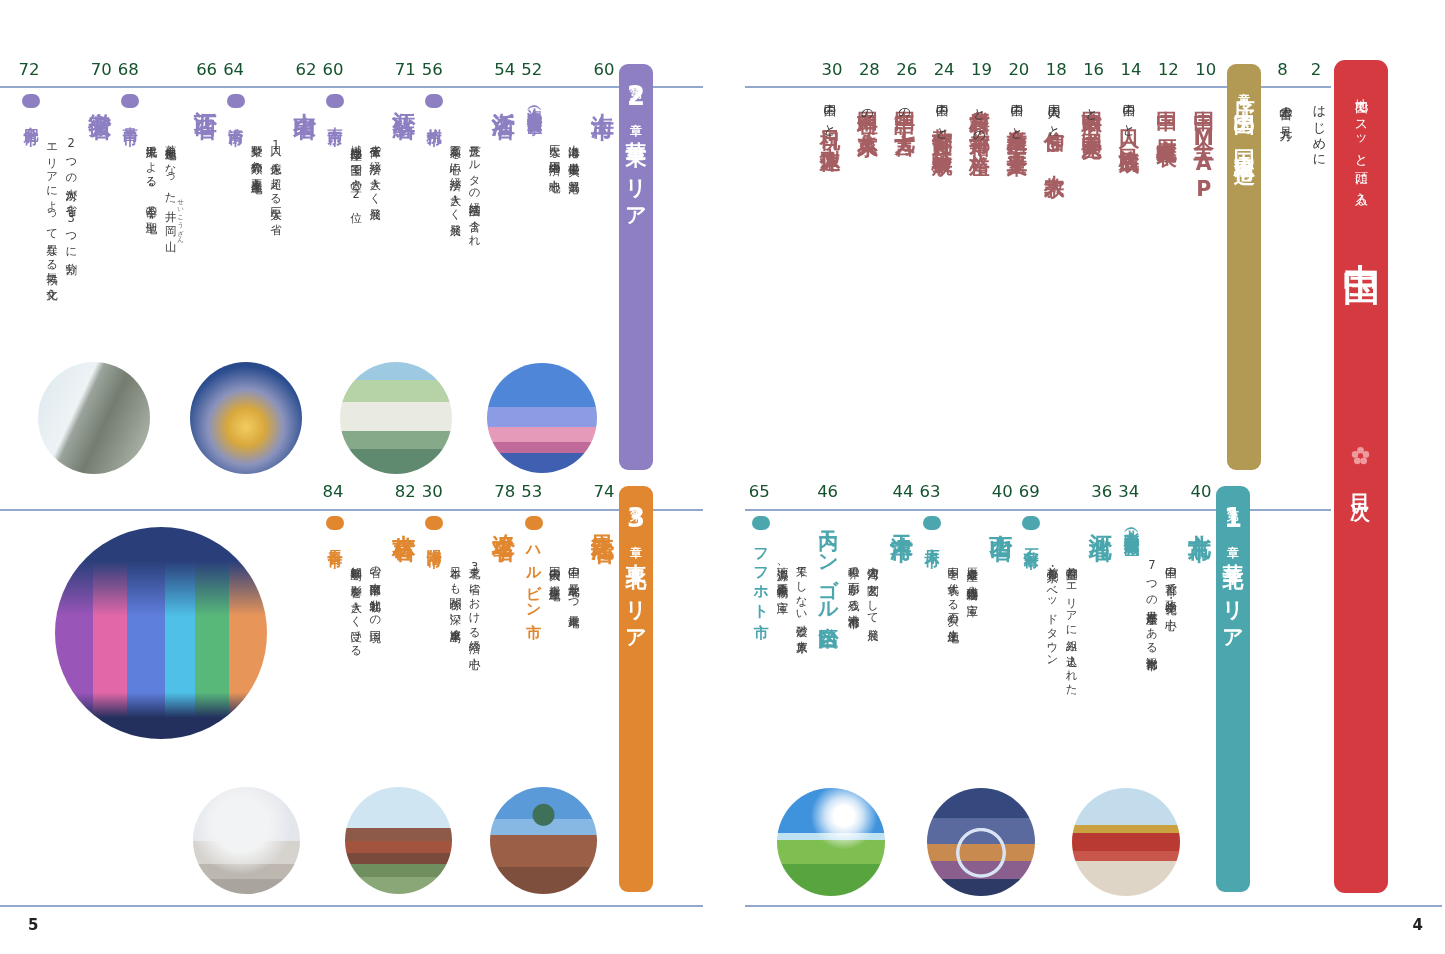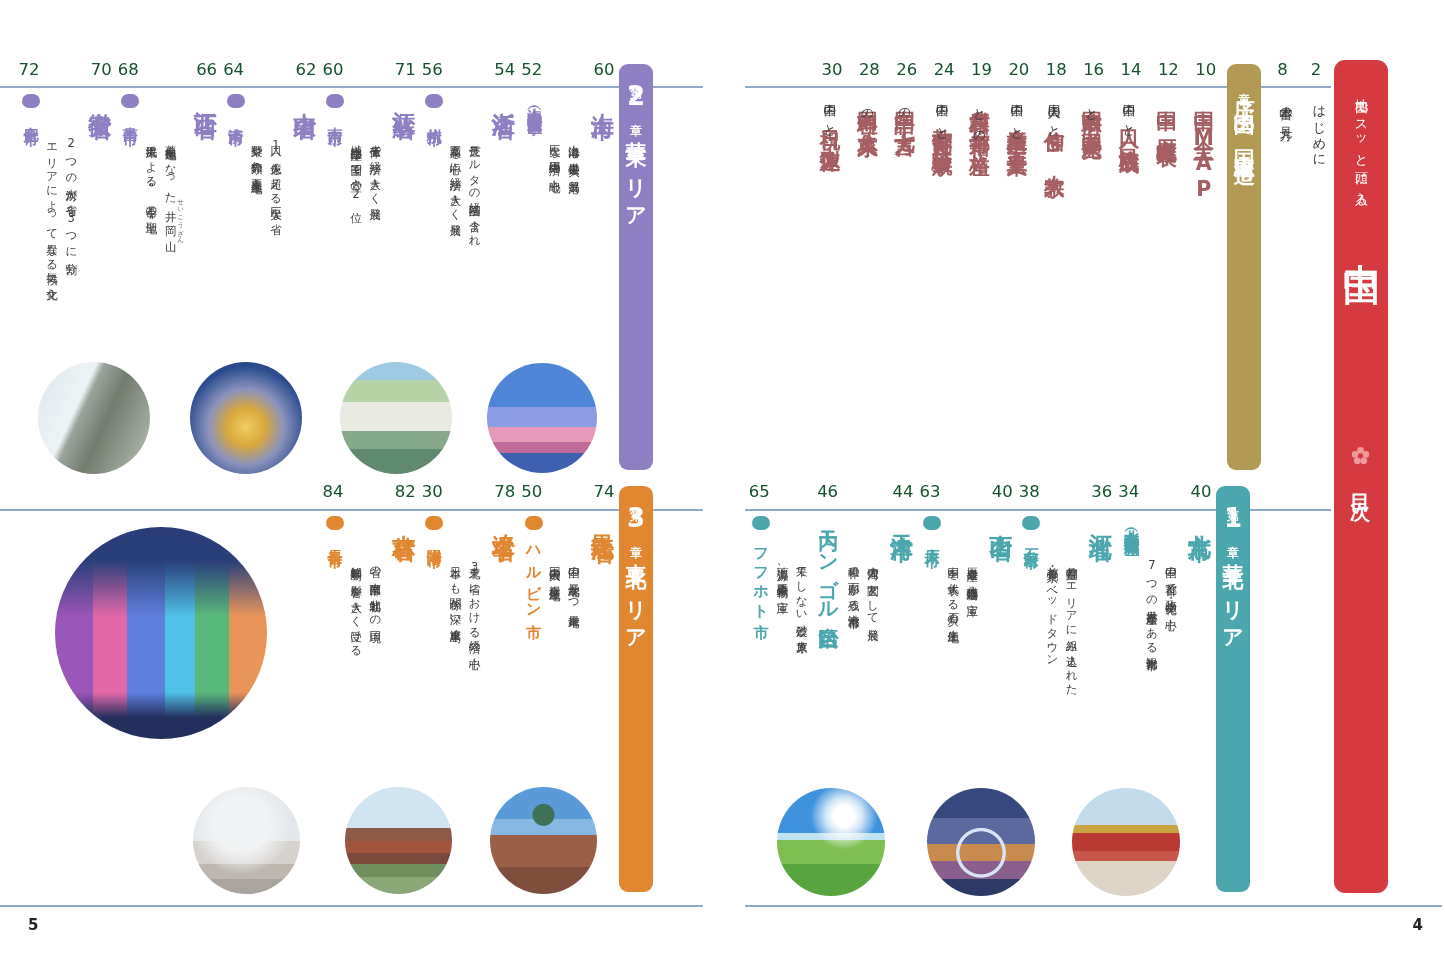--- a/index.html
+++ b/index.html
@@ -224,21 +224,21 @@
         <div class="num">74</div>
         <div class="body">
           <div class="p-title">黒龍江省</div>
           <div class="desc">
             <p>中国の最北端かつ最東端</p>
             <p>国内最大の食糧生産地</p>
           </div>
         </div>
       </div>
       <div class="entry capital">
-        <div class="num">50</div>
+        <div class="num">53</div>
         <div class="body"><span class="badge">省都</span><span class="cap-name">ハルビン市</span></div>
       </div>
       <div class="entry place">
         <div class="num">78</div>
         <div class="body">
           <div class="p-title">遼寧省</div>
           <div class="desc">
             <p>東北3省における経済の中心</p>
             <p>日本とも関係が深い遼東半島</p>
           </div>
@@ -389,21 +389,21 @@
         <div class="num">36</div>
         <div class="body">
           <div class="p-title">河北省</div>
           <div class="desc">
             <p>首都圏のエリアに組み込まれた</p>
             <p>首都・北京のベッドタウン</p>
           </div>
         </div>
       </div>
       <div class="entry capital">
-        <div class="num">38</div>
+        <div class="num">69</div>
         <div class="body"><span class="badge">省都</span><span class="cap-name">石家荘市</span></div>
       </div>
       <div class="entry place">
         <div class="num">40</div>
         <div class="body">
           <div class="p-title">山西省</div>
           <div class="desc">
             <p>歴史遺産や古代建造物の宝庫</p>
             <p>中国を代表する石炭の生産地</p>
           </div>

